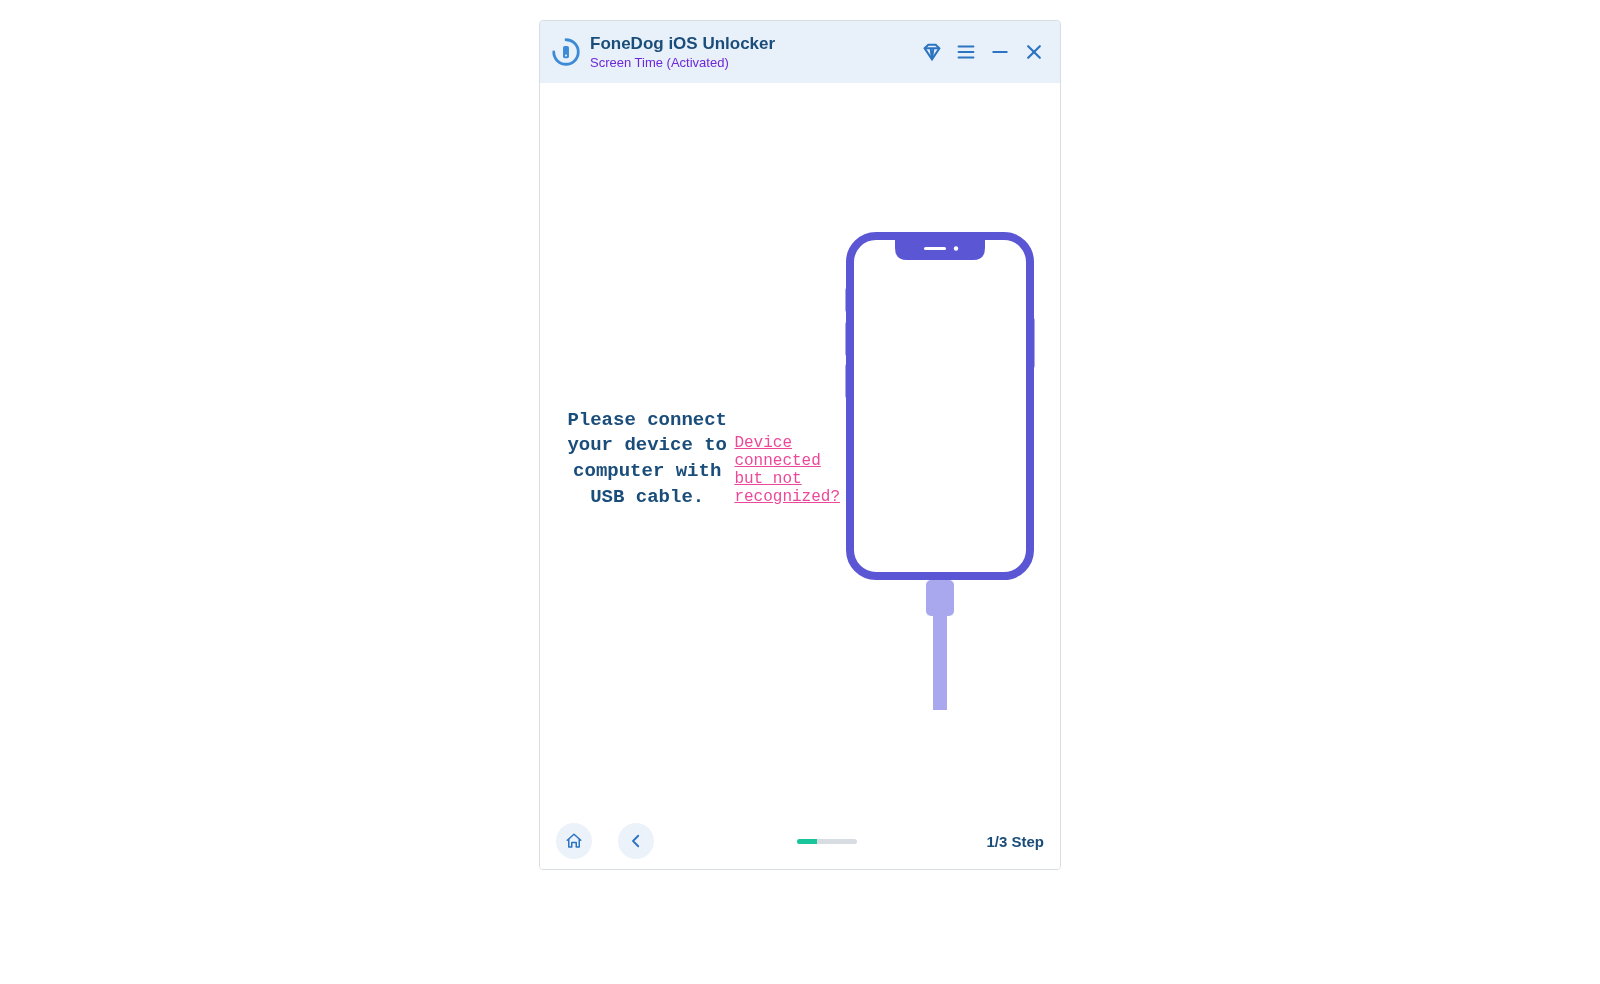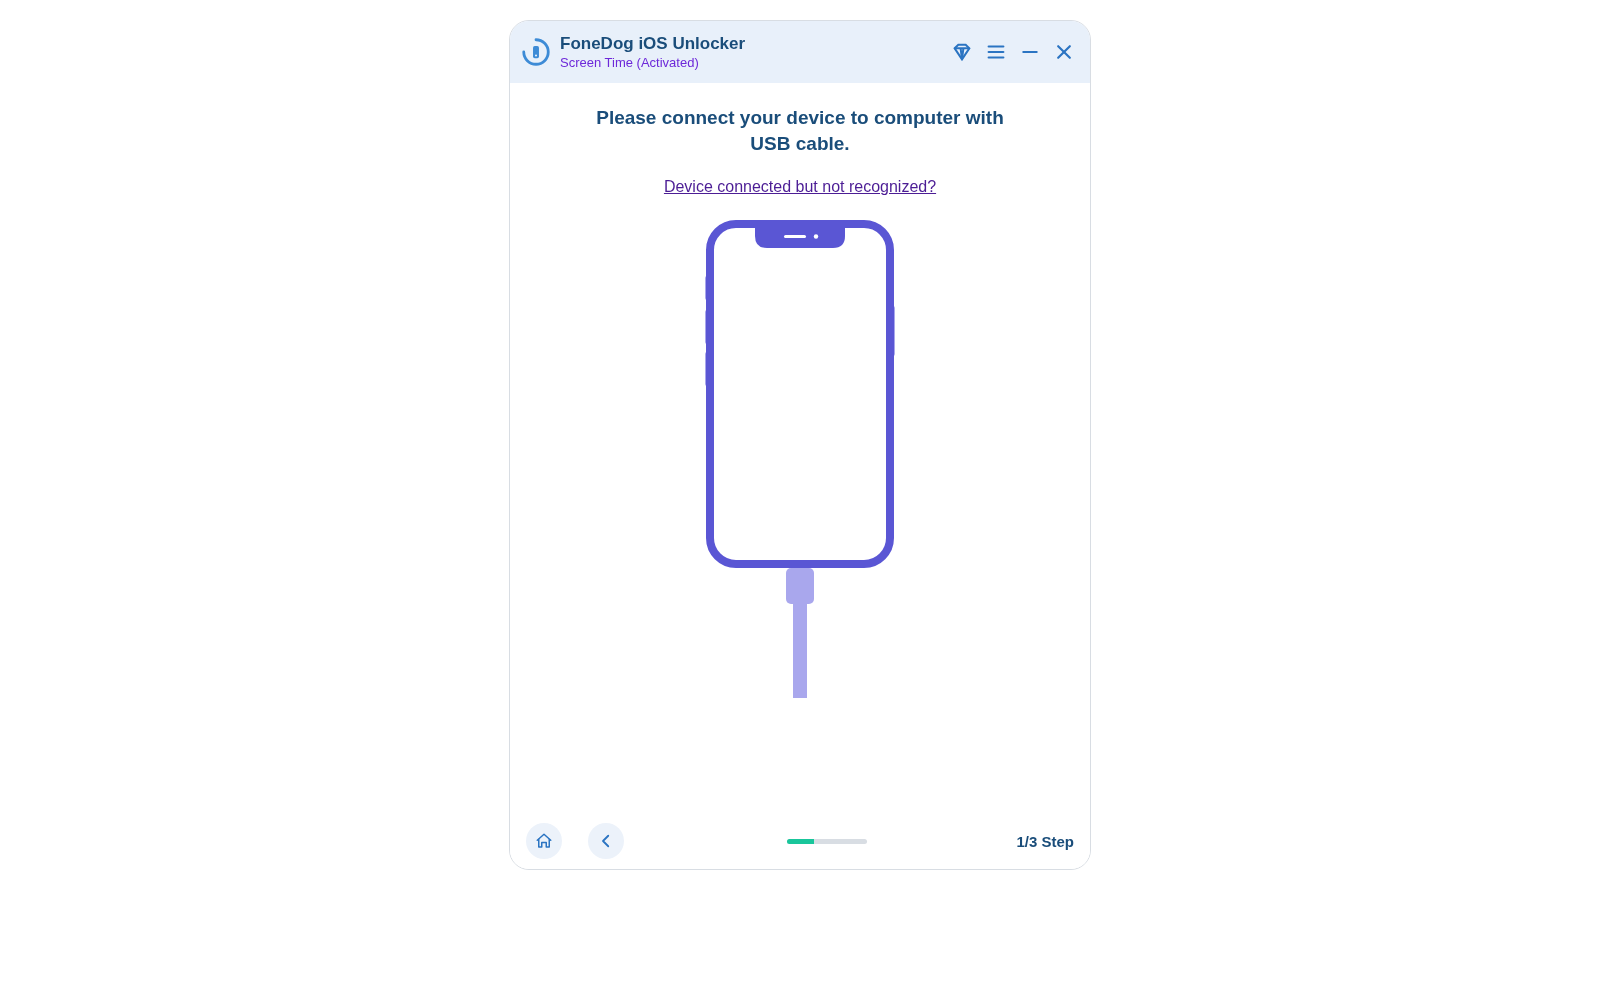--- a/index.html
+++ b/index.html
@@ -7,25 +7,25 @@
       width: 1600px;
       height: 984px;
       background: #ffffff;
       font-family: -apple-system, BlinkMacSystemFont, "Segoe UI", Arial, sans-serif;
       display: flex;
       justify-content: center;
       align-items: flex-start;
       padding-top: 20px;
     }
     .app-window {
-      width: 582px;
+      width: 522px;
       height: 850px;
       background: #ffffff;
       border: 1px solid #d8dde3;
-      border-radius: 20px;
+      border-radius: 4px;
       overflow: hidden;
       display: flex;
       flex-direction: column;
       position: relative;
     }
     .titlebar {
       height: 62px;
       background: #e8f0fa;
       display: flex;
       align-items: center;
@@ -65,36 +65,36 @@
       display: flex;
       align-items: center;
       justify-content: center;
       cursor: pointer;
       color: #2b74c2;
     }
     .content {
       flex: 1;
       padding: 22px 20px 0 20px;
       display: flex;
-      flex-direction: column;
       align-items: center;
       overflow: hidden;
+      font-family: Liberation Mono, monospace;
     }
     .instruction {
       text-align: center;
       font-size: 19px;
       font-weight: 700;
       color: #1a4d7a;
       line-height: 1.35;
       max-width: 430px;
     }
     .help-link {
       margin-top: 22px;
       font-size: 16px;
-      color: #4c1d95;
+      color: #ec4899;
       text-decoration: underline;
       cursor: pointer;
     }
     .phone-illustration {
       margin-top: 22px;
       display: flex;
       flex-direction: column;
       align-items: center;
     }
     .footer-bar {

